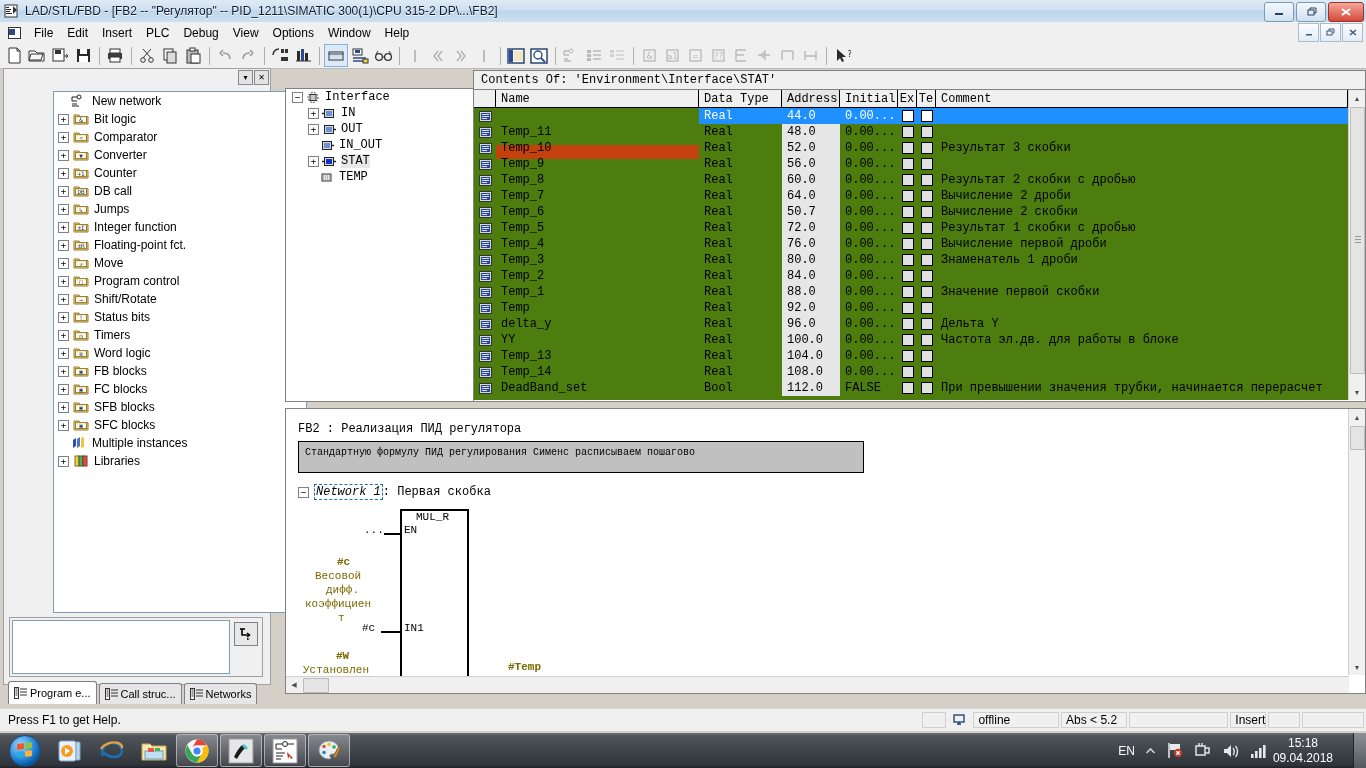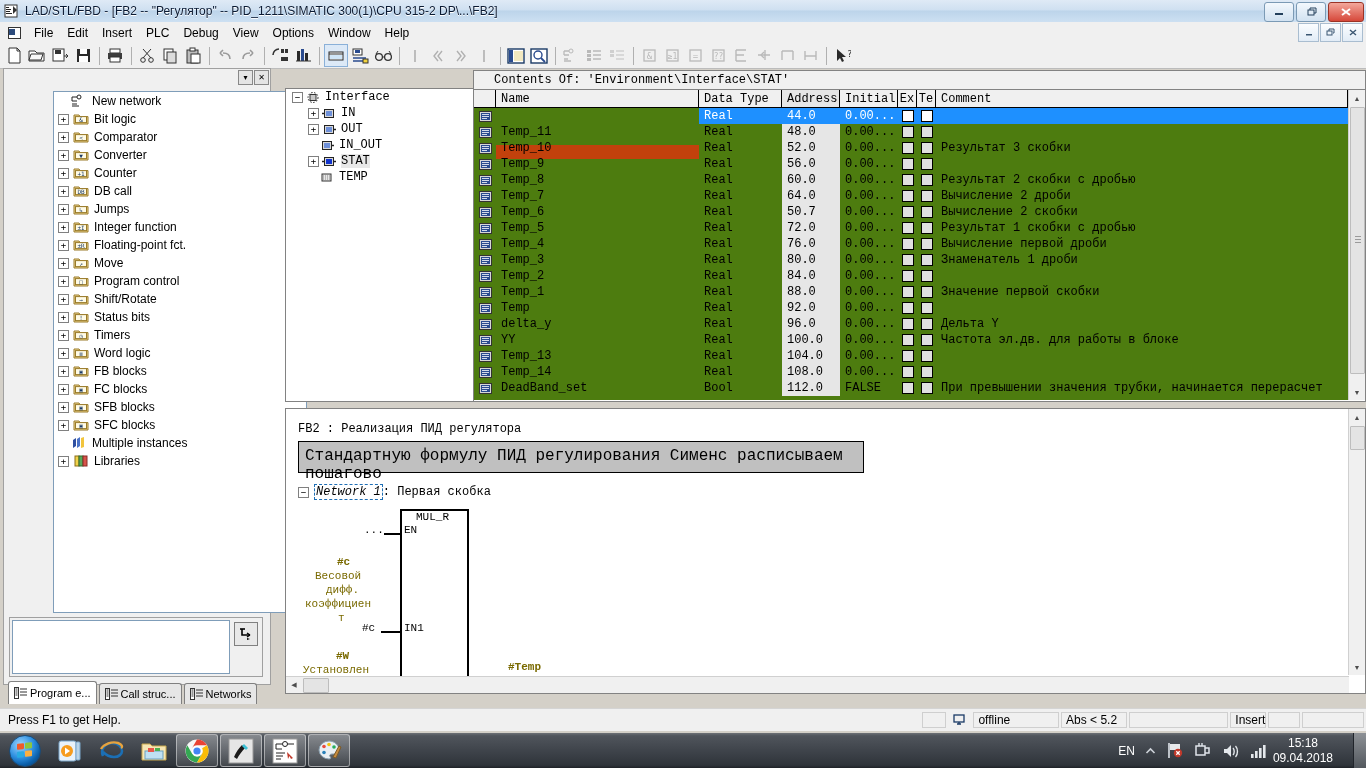--- a/index.html
+++ b/index.html
@@ -94,21 +94,21 @@
   .if-ico{width:14px;height:11px;margin-right:5px;flex:0 0 14px;position:relative;}
   .if-label{color:#000;}
   .if-label.sel{background:#e8e8e8;}
 
   
   .decl{
     position:absolute;left:473px;top:70px;width:891px;height:330px;
     border:1px solid #828282;background:#fff;overflow:hidden;
   }
   .decl-head{height:18px;background:#f0f0f0;border-bottom:1px solid #828282;
-             font-family:"Liberation Mono","DejaVu Sans Mono",monospace;font-size:12px;display:flex;align-items:center;padding-left:20px;color:#000;}
+             font-family:"Liberation Mono","DejaVu Sans Mono",monospace;font-size:12px;display:flex;align-items:center;padding-left:7px;color:#000;}
   .decl-grid{position:absolute;left:0;top:19px;width:874px;height:310px;overflow:hidden;background:#4d7c0f;}
   .dg-header{display:flex;height:17px;background:#f0f0f0;border-bottom:1px solid #000;
              font-family:"Liberation Mono","DejaVu Sans Mono",monospace;font-size:12px;}
   .dg-header>div{border-right:1px solid #000;padding-left:5px;display:flex;align-items:center;box-sizing:border-box;}
   .dg-row{display:flex;height:16px;font-family:"Liberation Mono","DejaVu Sans Mono",monospace;font-size:12px;}
   .dg-row>div{padding-left:5px;display:flex;align-items:center;box-sizing:border-box;white-space:nowrap;overflow:hidden;}
   .c-ico{width:22px;flex:0 0 22px;justify-content:center;padding-left:0 !important;}
   .c-name{width:203px;flex:0 0 203px;}
   .c-type{width:83px;flex:0 0 83px;}
   .c-addr{width:58px;flex:0 0 58px;background:#e6e6e6;}
@@ -124,21 +124,21 @@
 
   
   .codepane{
     position:absolute;left:285px;top:408px;width:1079px;height:284px;
     background:#fff;border:1px solid #828282;overflow:hidden;
   }
   .code-title{position:absolute;left:12px;top:13px;font-family:"Liberation Mono","DejaVu Sans Mono",monospace;font-size:12px;color:#000;}
   .code-comment{
     position:absolute;left:12px;top:32px;width:566px;height:32px;
     background:#c0c0c0;border:1px solid #000;
-    font-family:"Liberation Mono","DejaVu Sans Mono",monospace;font-size:16px;color:#000;
+    font-family:"Liberation Mono","DejaVu Sans Mono",monospace;font-size:10px;color:#000;
     padding:5px 0 0 6px;box-sizing:border-box;
   }
   .nw-line{position:absolute;left:12px;top:75px;display:flex;align-items:center;
            font-family:"Liberation Mono","DejaVu Sans Mono",monospace;font-size:12px;}
   .nw-exp{width:9px;height:9px;border:1px solid #808080;background:#fff;margin-right:5px;
           display:flex;align-items:center;justify-content:center;font-size:9px;line-height:7px;font-family:"DejaVu Sans Mono",monospace;}
   .nw-name{border:1px dashed #1f6fb5;padding:0 1px;color:#000;font-style:italic;}
   .ladder{position:absolute;left:0;top:95px;width:1060px;height:170px;}
   .lad-txt{position:absolute;font-family:"Liberation Mono","DejaVu Sans Mono",monospace;font-size:11px;color:#000;white-space:nowrap;}
   .lad-var{position:absolute;font-family:"Liberation Mono","DejaVu Sans Mono",monospace;font-size:11px;color:#7a6a00;white-space:nowrap;}

